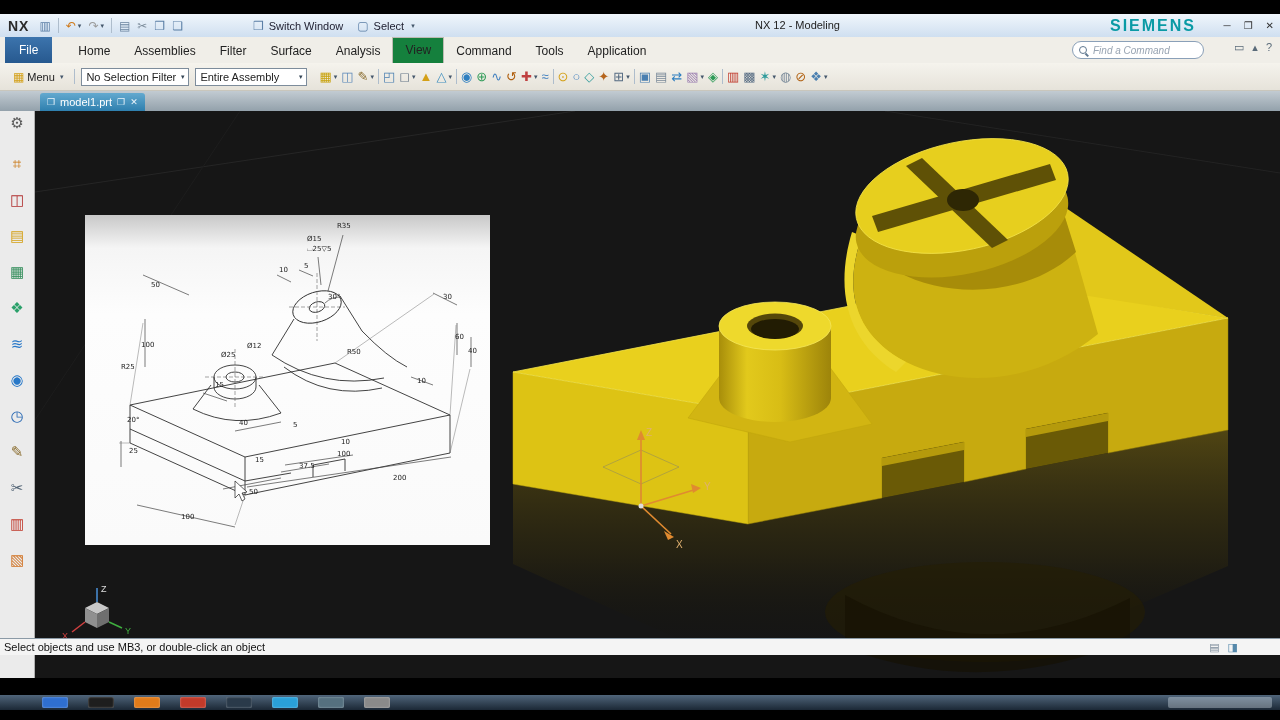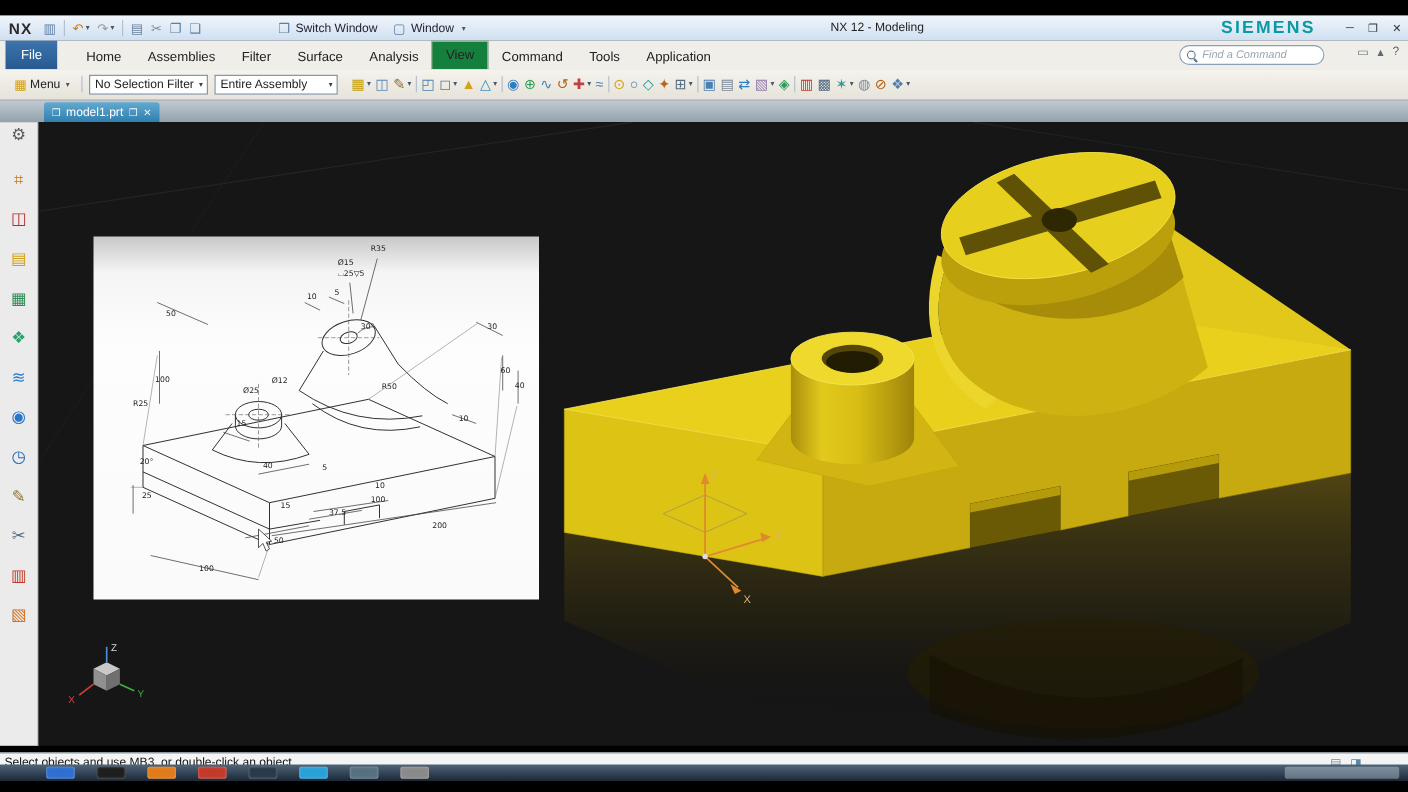--- a/index.html
+++ b/index.html
@@ -72,21 +72,21 @@
     background:linear-gradient(#c8c8c8,#f5f5f5 10%,#fdfdfd 30%,#fafafa);}
   .drawing svg{position:absolute;left:0;top:0;}
   .mline{stroke:#2f2f2f;stroke-width:0.9;fill:none;}
   .dline{stroke:#444;stroke-width:0.7;fill:none;}
   .eline{stroke:#777;stroke-width:0.5;fill:none;}
   .cline{stroke:#666;stroke-width:0.6;fill:none;stroke-dasharray:4 2;}
   .dlabel{font-size:7px;fill:#222;font-family:"DejaVu Sans",sans-serif;}
   .wlabel{font-size:10px;fill:#e0b070;font-family:"Liberation Sans",sans-serif;}
   .vtlabel{font-size:9px;font-family:"Liberation Sans",sans-serif;}
   
-  .statusbar{position:absolute;left:0;top:684px;width:1280px;height:17px;background:#f4f4f4;
+  .statusbar{position:absolute;left:0;top:638px;width:1280px;height:17px;background:#f4f4f4;
     border-top:1px solid #8b9aa6;font-size:11px;color:#111;display:flex;align-items:center;
     padding-left:4px;box-sizing:border-box;text-align:right;}
   #statusbar-icons{position:absolute;right:42px;display:flex;gap:8px;font-size:11px;}
   
   .taskbar{position:absolute;left:0;top:695px;width:1280px;height:15px;
     background:linear-gradient(#50657a,#1b2836);display:flex;align-items:center;padding-left:42px;
     box-sizing:border-box;gap:20px;}
   .task-icon{width:26px;height:11px;border-radius:2px;box-shadow:inset 0 0 2px rgba(255,255,255,.5);}
   .tray{position:absolute;right:8px;top:2px;width:104px;height:11px;background:rgba(230,240,248,.35);
     border-radius:2px;}
@@ -109,21 +109,21 @@
         <span class="ticon" style="color: rgb(122, 138, 153);">✂</span>
         <span class="ticon" style="color: rgb(91, 127, 166);">❐</span>
         <span class="ticon" style="color: rgb(91, 127, 166);">❏</span>
       </span>
     <span class="tb-group">
       <span class="glyph">❒</span>
       <span>Switch Window</span>
     </span>
     <span class="tb-group" style="margin-left:14px;">
       <span class="glyph">▢</span>
-      <span>Window</span>
+      <span>Select</span>
       <span class="caret">▾</span>
     </span>
     <span class="win-title">NX 12 - Modeling</span>
     <span class="brand">SIEMENS</span>
     <span class="win-controls">
       <span>─</span>
       <span>❐</span>
       <span>✕</span>
     </span>
   </div>

